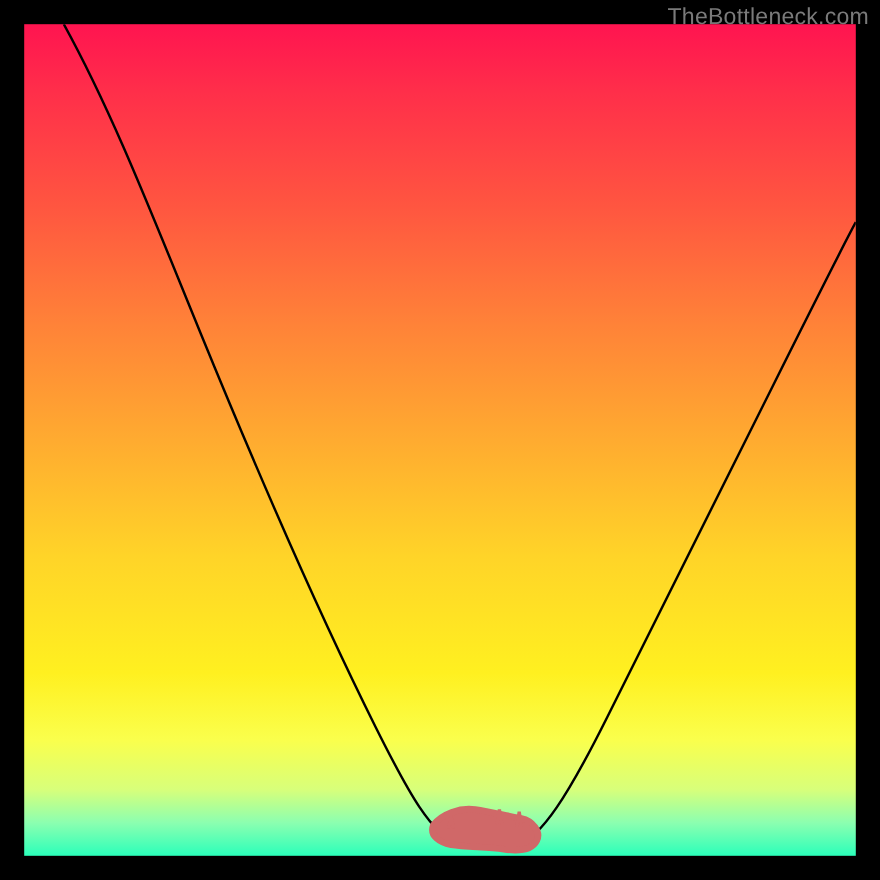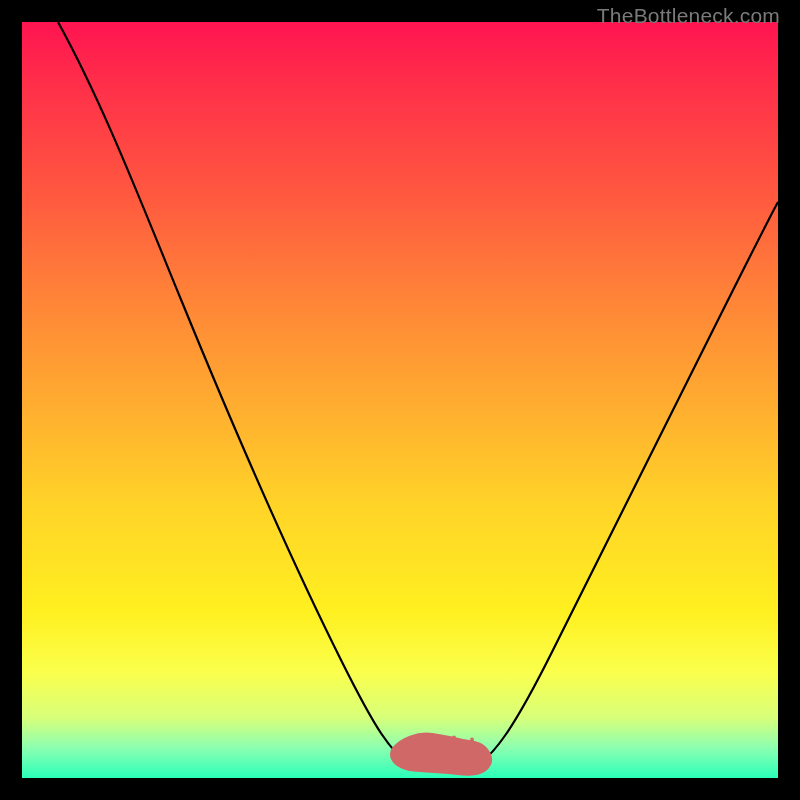--- a/index.html
+++ b/index.html
@@ -26,21 +26,21 @@
       #ffd428 64%,
       #fff020 78%,
       #faff4c 86%,
       #d8ff7a 92%,
       #8cffb0 96%,
       #2bffba 100%);
   }
   .watermark {
     position: absolute;
     top: 4px;
-    right: 20px;
+    right: 10px;
     color: #7a7a7a;
     font-size: 21px;
     font-weight: 500;
     letter-spacing: 0.2px;
   }
   svg.plot {
     position: absolute;
     left: 0;
     top: 0;
     width: 756px;

